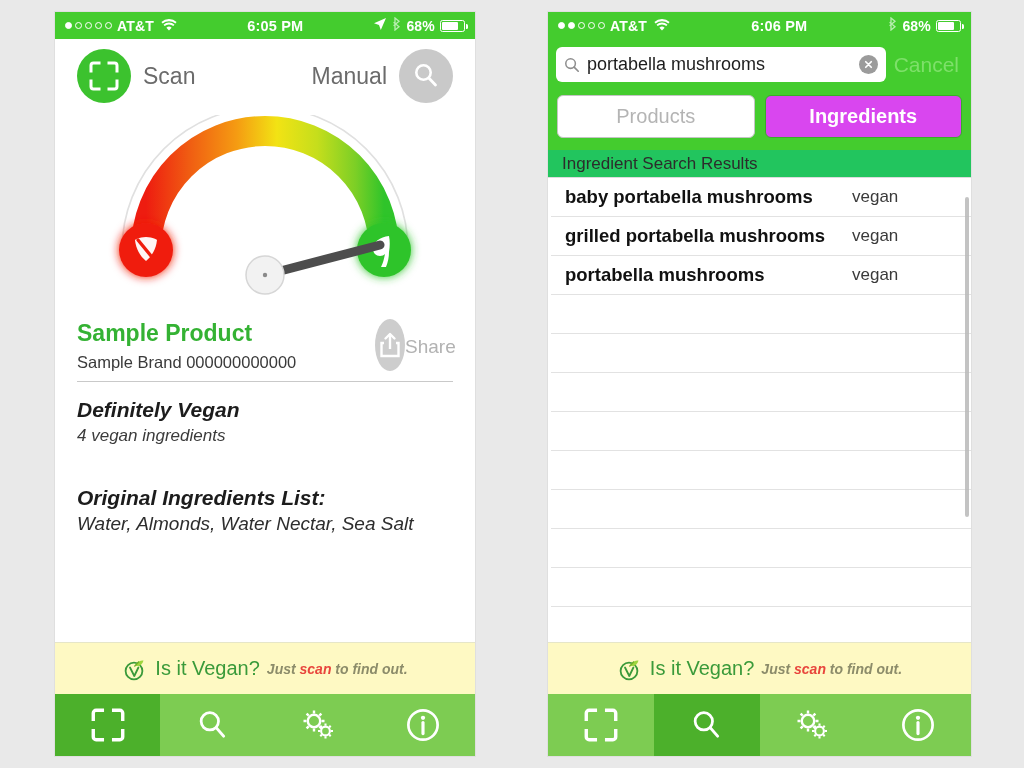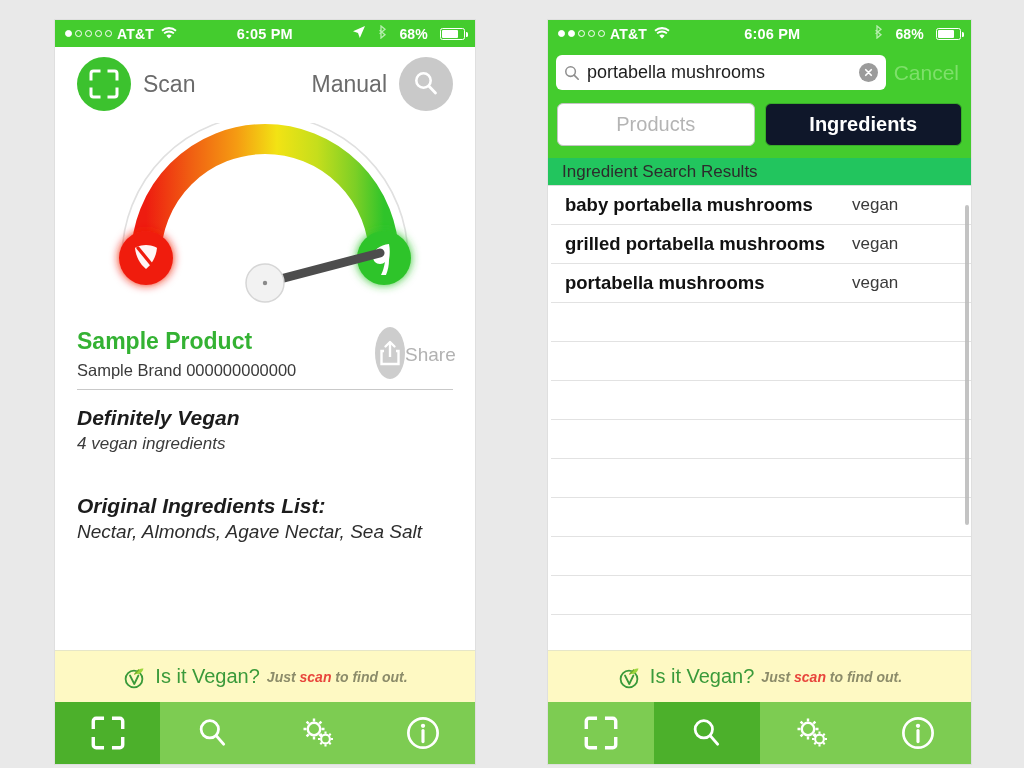--- a/index.html
+++ b/index.html
@@ -6,21 +6,21 @@
   html, body {
     width: 1024px; height: 768px;
     background: #e9e9e9;
     font-family: "Liberation Sans", sans-serif;
     overflow: hidden;
   }
   .stage { position: relative; width: 1024px; height: 768px; }
 
   
   .phone {
-    position: absolute; top: 20px; height: 744px;
+    position: absolute; top: 12px; height: 744px;
     background: #fff; overflow: hidden;
     display: flex; flex-direction: column;
     box-shadow: 0 0 0 1px rgba(0,0,0,.04);
   }
   .phone-left  { left: 55px;  width: 420px; }
   .phone-right { left: 548px; width: 423px; }
 
   
   .statusbar {
     height: 27px; background: #44cc2e; color: #fff;
@@ -28,21 +28,21 @@
     font-size: 14px; font-weight: bold; letter-spacing: .2px;
     flex: 0 0 auto;
   }
   .sb-left { display: flex; align-items: center; gap: 5px; }
   .dots { display: flex; gap: 3px; align-items: center; }
   .dot { width: 7px; height: 7px; border-radius: 50%; border: 1.3px solid #fff; }
   .dot.on { background: #fff; }
   .carrier { font-size: 14px; font-weight: bold; }
   .wifi { width: 16px; height: 13px; position: relative; display: inline-block; margin-left: 2px; }
   .sb-center { flex: 1; text-align: center; font-size: 14.5px; font-weight: bold; }
-  .sb-right { display: flex; align-items: center; gap: 12px; }
+  .sb-right { display: flex; align-items: center; gap: 5px; }
   .batt { width: 25px; height: 12px; border: 1.5px solid #fff; border-radius: 2.5px; position: relative; }
   .batt::after { content:""; position:absolute; right:-4px; top:3.5px; width:2.5px; height:5px; background:#fff; border-radius:0 1.5px 1.5px 0;}
   .batt i { position: absolute; left: 1px; top: 1px; bottom: 1px; width: 68%; background: #fff; border-radius: 1px; display:block;}
 
   
   .scan-row {
     flex: 0 0 auto; height: 74px; display: flex; align-items: center;
     padding: 0 22px; gap: 0;
   }
   .circle-btn {
@@ -95,21 +95,21 @@
   .clear-btn { width: 19px; height: 19px; border-radius: 50%; background: #9b9b9b; display:flex;align-items:center;justify-content:center; flex:0 0 auto;}
   .cancel-btn { font-size: 21px; color: #7ee06a; padding: 0 4px 0 2px; white-space: nowrap; }
 
   
   .segments { flex: 0 0 auto; background: #44cc2e; padding: 4px 9px 12px 9px; display: flex; gap: 10px; }
   .seg {
     flex: 1; height: 43px; border-radius: 6px; display: flex; align-items: center; justify-content: center;
     font-size: 20px;
   }
   .seg-off { background: #fff; color: #b4b4b4; border: 1px solid #c4c4c4; }
-  .seg-on  { background: #0f172a; color: #fff; font-weight: bold; border: 1px solid #38ad28; }
+  .seg-on  { background: #d946ef; color: #fff; font-weight: bold; border: 1px solid #38ad28; }
 
   
   .list-header {
     flex: 0 0 auto; background: #22c55e; font-size: 17px; color: #2c2c2c;
     padding: 4px 0 3px 14px; border-bottom: 1px solid #dcdcdc;
   }
   .list { flex: 1 1 auto; background: #fff; overflow: hidden; }
   .row {
     height: 39px; display: flex; align-items: center; padding: 16px 14px;
     border-bottom: 1px solid #e2e2e2; margin-left: 3px;
@@ -266,21 +266,21 @@
       </div>
     </div>
 
     <div class="hr"></div>
 
     <div class="details">
       <div class="d-head">Definitely Vegan</div>
       <div class="d-sub">4 vegan ingredients</div>
       <div class="d-gap"></div>
       <div class="d-orig">Original Ingredients List:</div>
-      <div class="d-orig-body">Nectar, Almonds, Agave Nectar, Sea Salt</div>
+      <div class="d-orig-body">Water, Almonds, Water Nectar, Sea Salt</div>
     </div>
 
     <div class="banner">
       <svg width="26" height="26" viewBox="0 0 26 26">
         <circle cx="12" cy="15" r="8.4" fill="none" stroke="#3a9a3a" stroke-width="1.8"></circle>
         <path d="M8 11.5 12.3 20 16.4 11.5" fill="none" stroke="#3a9a3a" stroke-width="1.8" stroke-linecap="round" stroke-linejoin="round"></path>
         <path d="M13.5 8.5c2.5-3.5 6-4.5 8-4-1 4-3.5 6-8 5.4z" fill="#9ed63d"></path>
         <line x1="12.4" y1="10.5" x2="17" y2="5.5" stroke="#6fae2a" stroke-width="1.2"></line>
       </svg>
       <span class="banner-title">Is it Vegan?</span>

